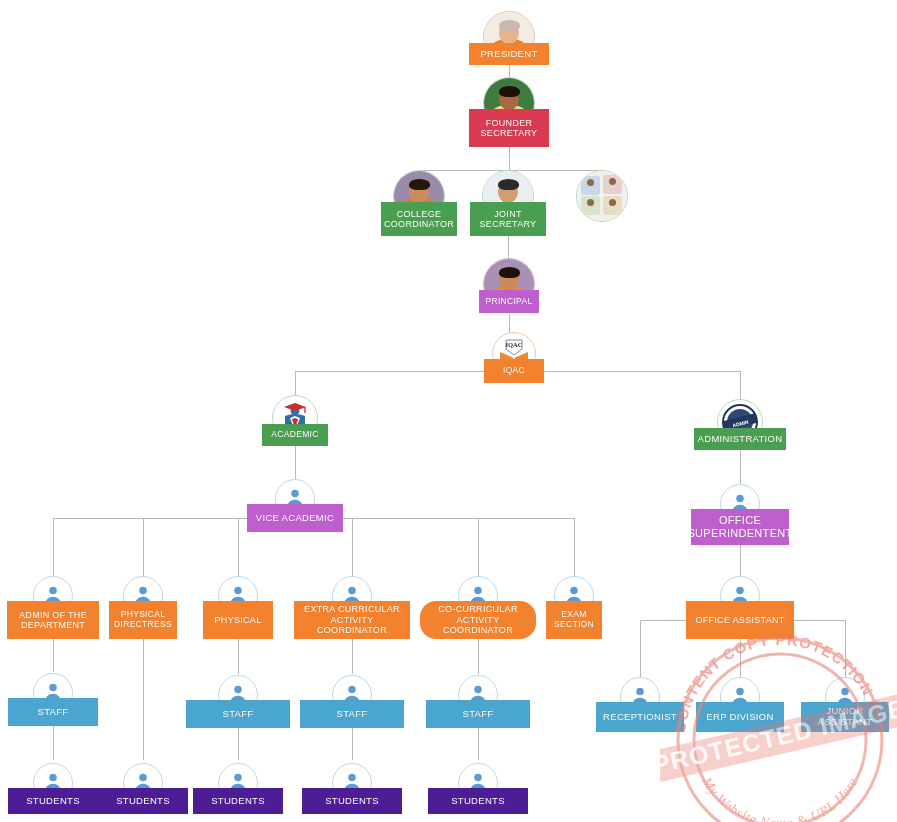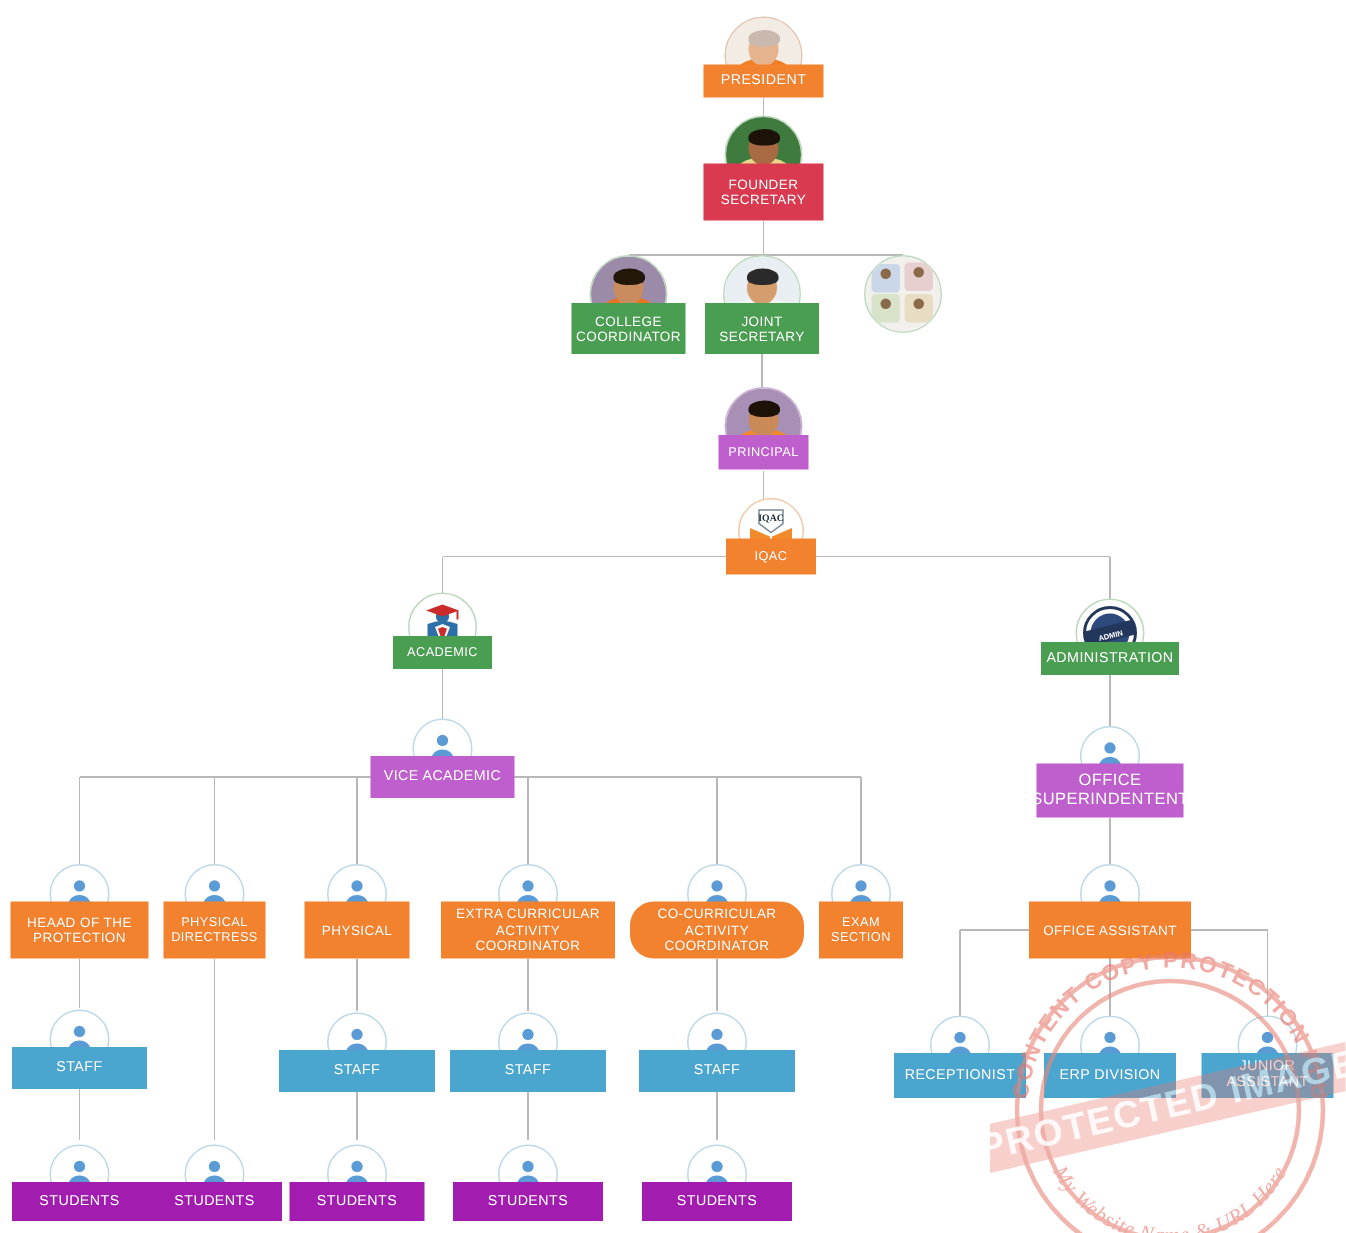--- a/index.html
+++ b/index.html
@@ -58,21 +58,21 @@
   .photo .bg{position:absolute;inset:0;}
   .photo .head{position:absolute;border-radius:50%;}
   .photo .body{position:absolute;border-radius:46% 46% 0 0;}
 
   
   .c-orange{background:#f2822e;}
   .c-red{background:#d93a4f;}
   .c-green{background:#4a9e52;}
   .c-purple{background:#bf5fce;}
   .c-blue{background:#4ba6cf;}
-  .c-olive{background:#a21caf;}
+  .c-olive{background:#4c1d95;}
 
   
   #watermark{position:absolute;z-index:9;pointer-events:none;}
   #watermark svg{display:block;}
 </style>
 </head>
 <body>
 
 <div id="chart">
 
@@ -263,21 +263,21 @@
       <div class="node" style="left: 7px; top: 576.2px; width: 92px; height: 62.8px;">
         <div class="avatar blue" style="width: 40px; height: 40px; top: 0px;">
           <div class="nophoto">
             <span class="glyph"><svg width="22" height="22" viewBox="0 0 24 24" fill="#5b9bd5">
                 <circle cx="12" cy="7.2" r="4.1"></circle>
                 <path d="M3.6 22c0-4.9 3.8-8.1 8.4-8.1s8.4 3.2 8.4 8.1z"></path>
               </svg></span>
             <span class="cap">No Photo</span>
           </div>
         </div>
-        <div class="box c-orange" style="width: 92px; height: 38px; top: 24.8px; font-size: 9px;">HEAAD OF THE PROTECTION</div>
+        <div class="box c-orange" style="width: 92px; height: 38px; top: 24.8px; font-size: 9px;">ADMIN OF THE DEPARTMENT</div>
       </div>
       <div class="node" style="left: 109px; top: 576.2px; width: 68px; height: 62.8px;">
         <div class="avatar blue" style="width: 40px; height: 40px; top: 0px;">
           <div class="nophoto">
             <span class="glyph"><svg width="22" height="22" viewBox="0 0 24 24" fill="#5b9bd5">
                 <circle cx="12" cy="7.2" r="4.1"></circle>
                 <path d="M3.6 22c0-4.9 3.8-8.1 8.4-8.1s8.4 3.2 8.4 8.1z"></path>
               </svg></span>
             <span class="cap">No Photo</span>
           </div>

